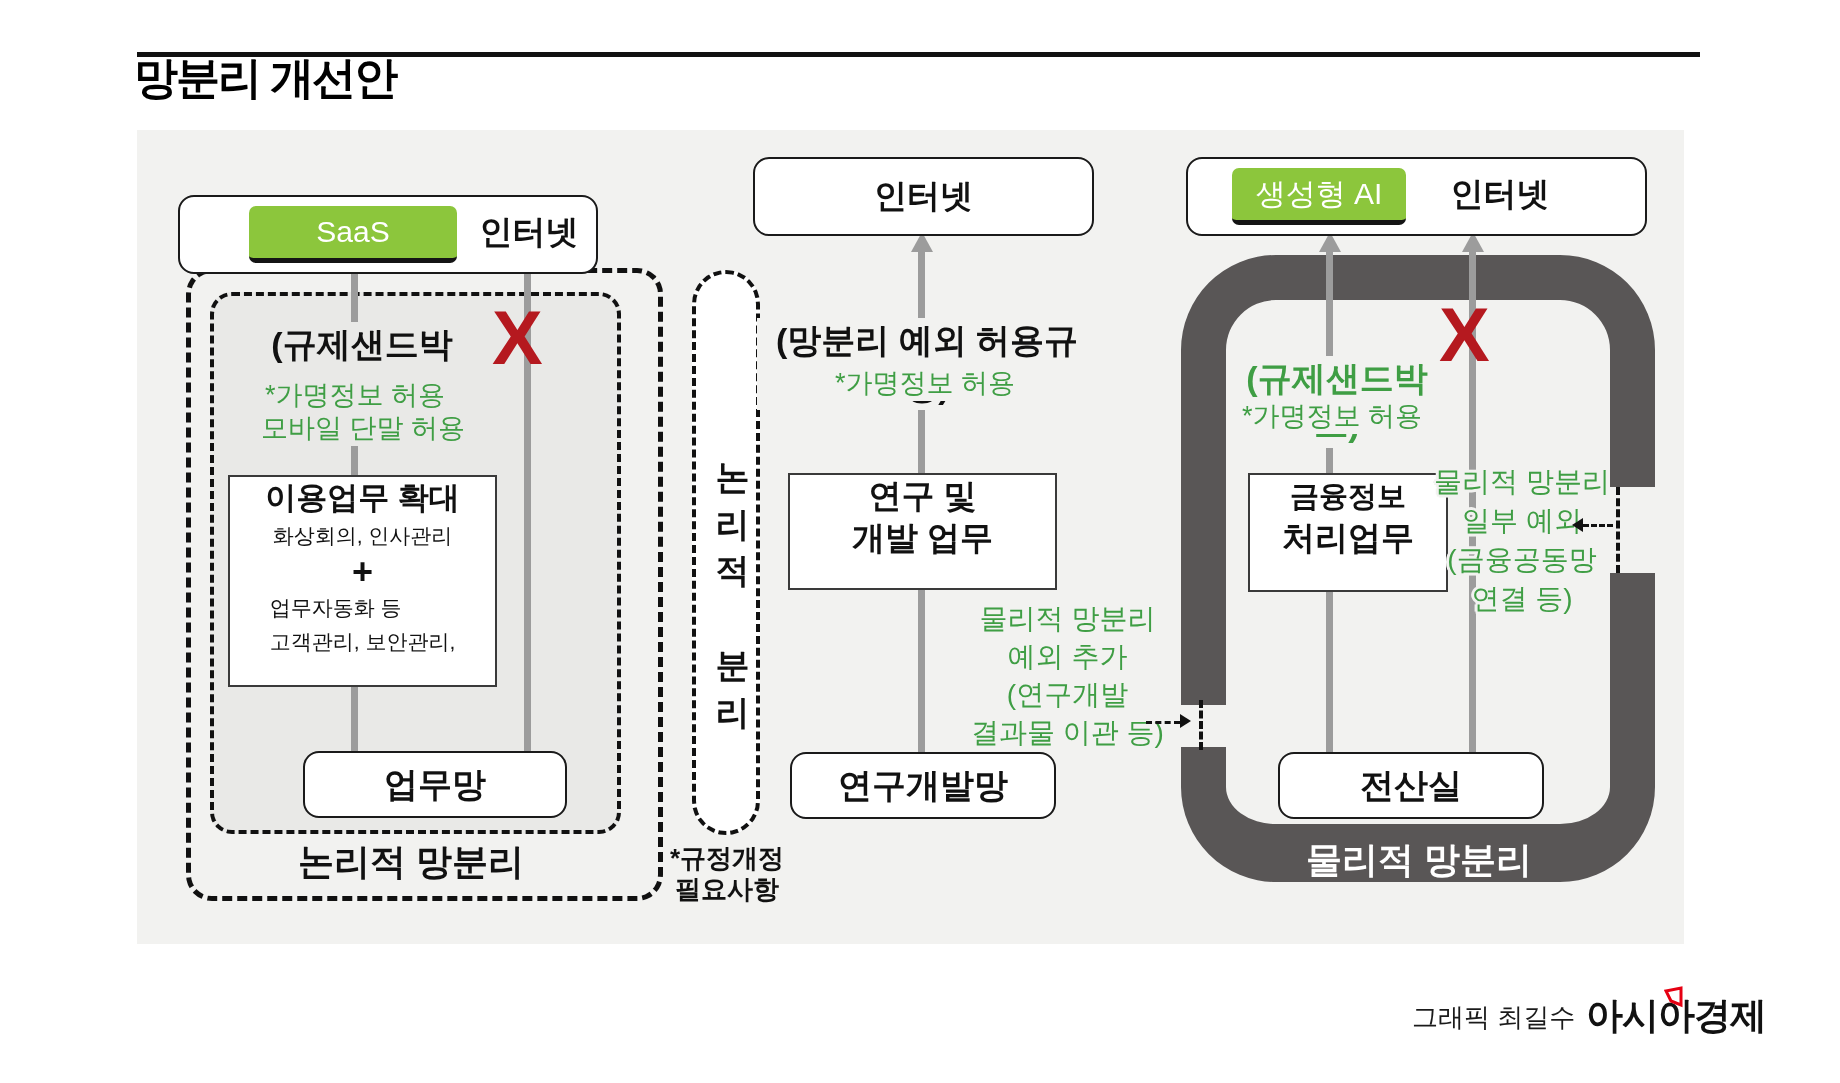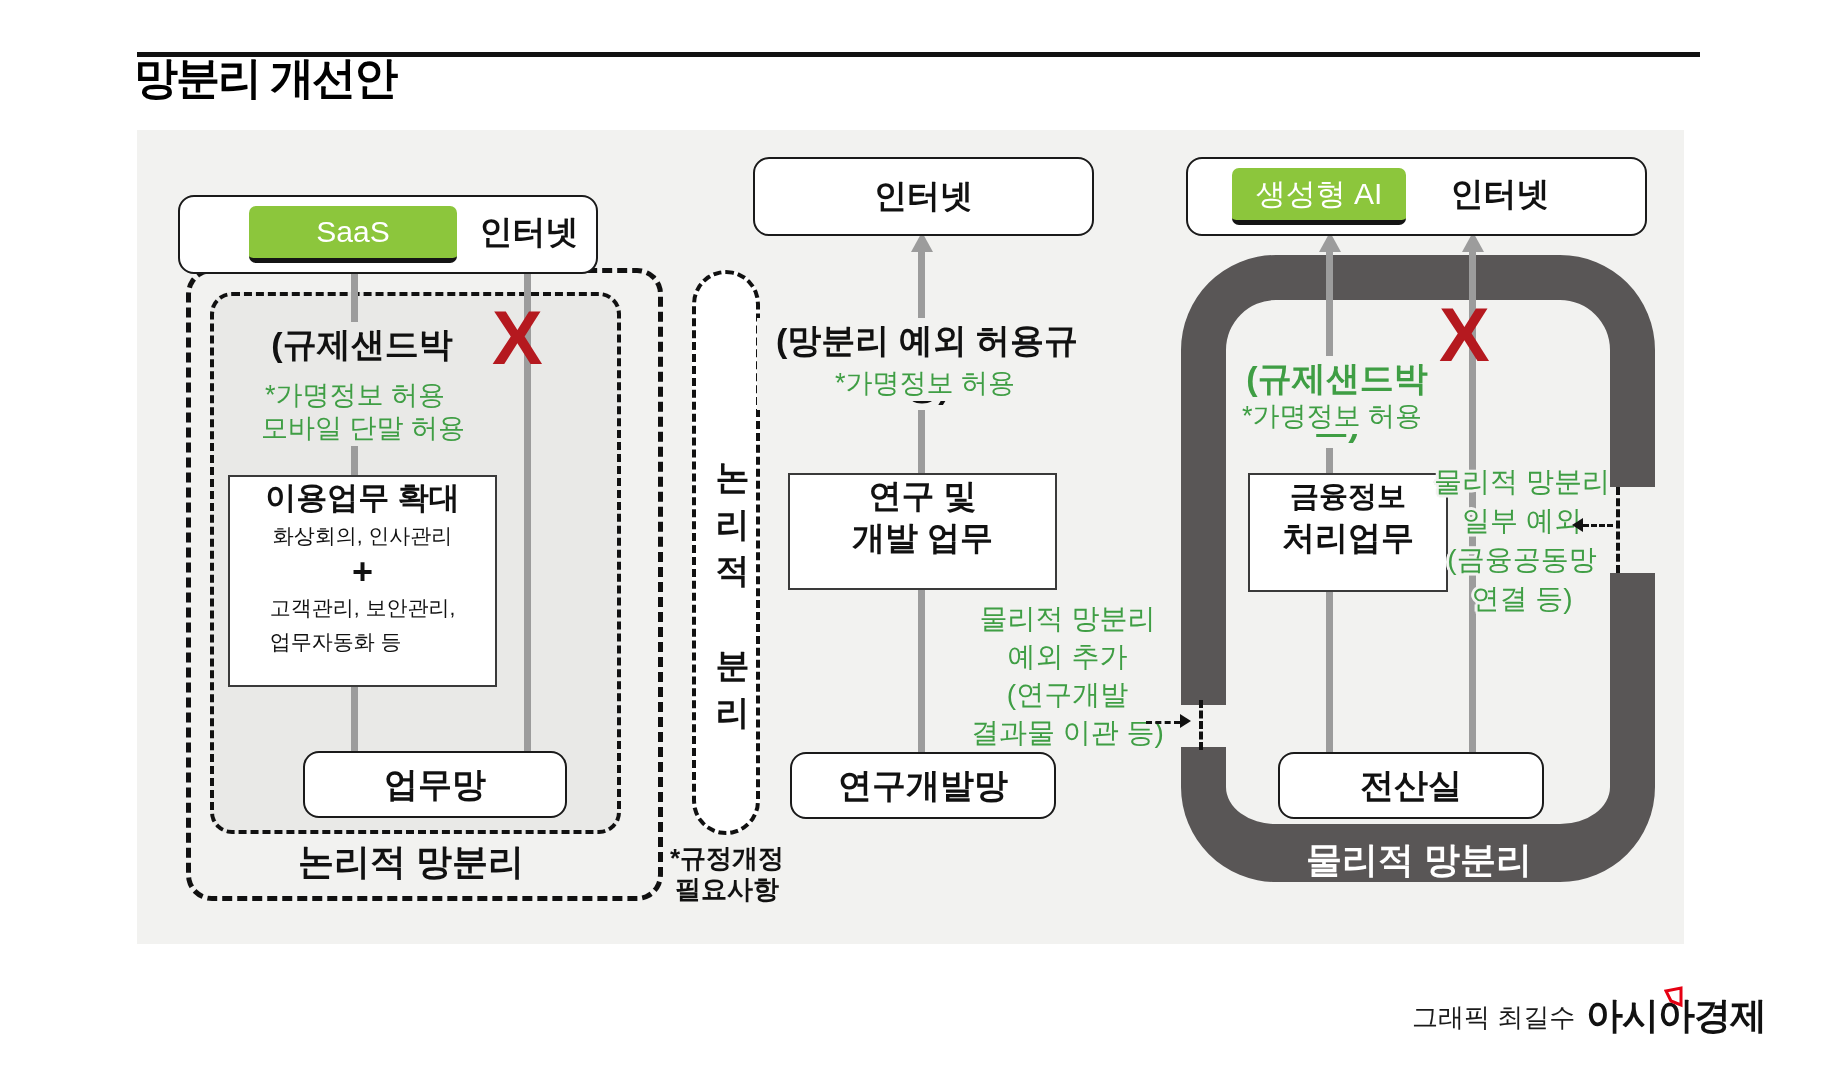--- a/index.html
+++ b/index.html
@@ -80,22 +80,22 @@
 
   <div class="abs blk-label mask-gray" style="left:252px;top:322px;width:220px;">(규제샌드박스)</div>
   <div class="abs grn mask-gray" style="left:255px;top:377px;width:200px;">*가명정보 허용</div>
   <div class="abs grn mask-gray" style="left:245px;top:410px;width:220px;text-align:right;">모바일 단말 허용</div>
 
   <div class="abs whitebox" style="left:228px;top:475px;width:265px;height:208px;">
     <div style="font-size:31px;font-weight:800;">이용업무 확대</div>
     <div class="inner-lines">화상회의, 인사관리</div>
     <div style="font-size:36px;font-weight:900;line-height:38px;">+</div>
     <div class="inner-lines" style="text-align:left;">
+      <div>업무자동화 등</div>
       <div>고객관리, 보안관리,</div>
-      <div>업무자동화 등</div>
     </div>
   </div>
 
   <div class="abs netbox" style="left:303px;top:751px;width:260px;">업무망</div>
   <div class="abs caption" style="left:236px;top:838px;width:350px;">논리적 망분리</div>
 
   <div class="abs capsule"></div>
   <div class="abs capsule-text">논리적 분리</div>
   <div class="abs note-small" style="left:652px;top:843px;width:150px;">
     <div>*규정개정</div>

